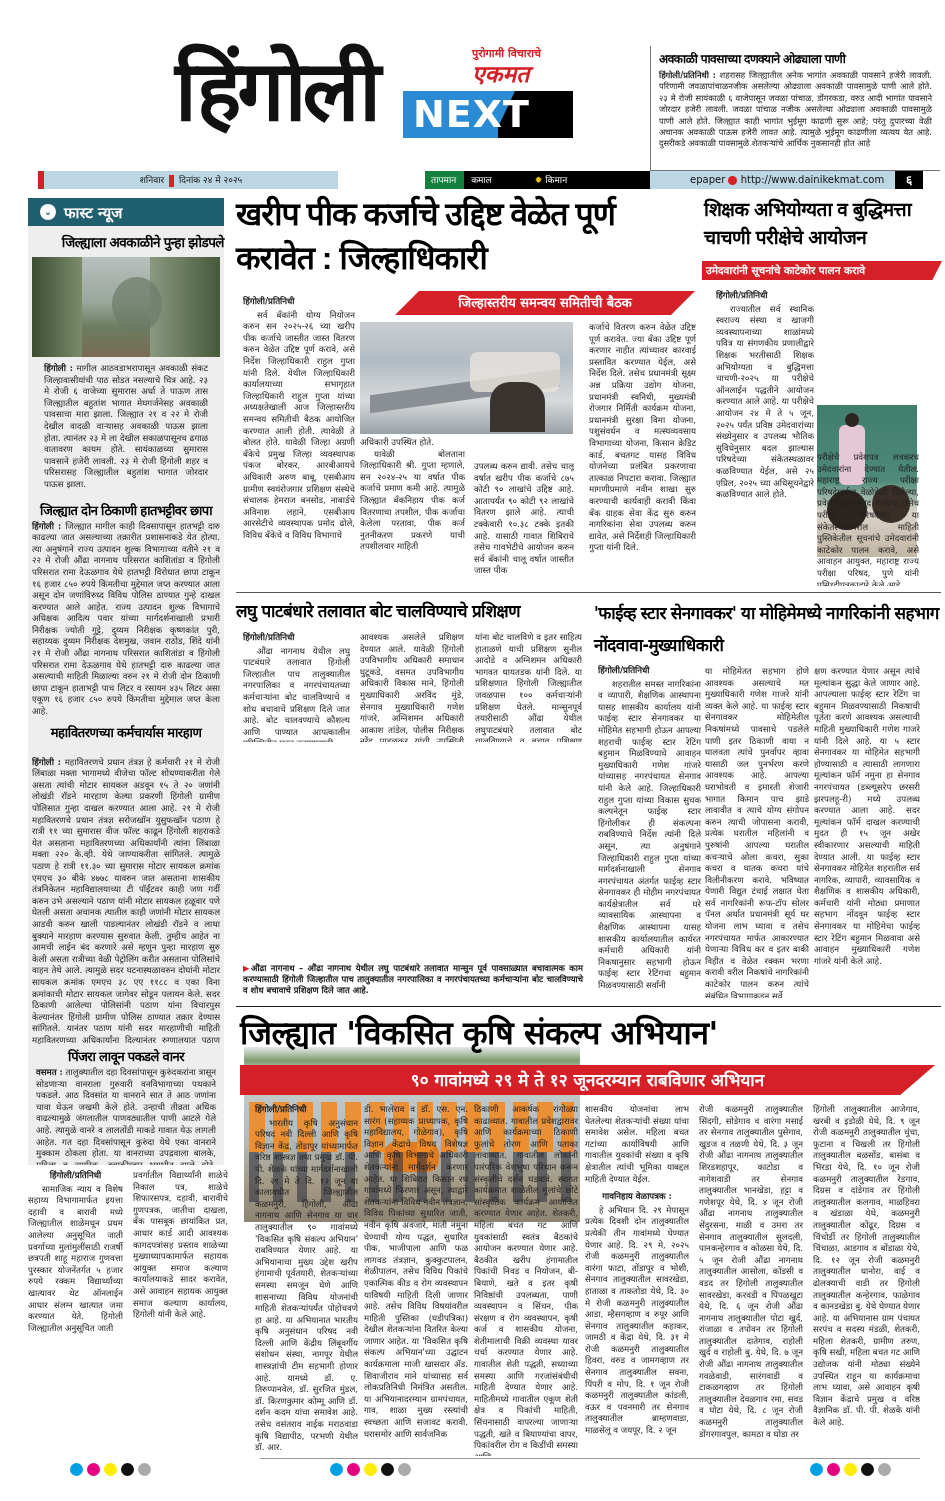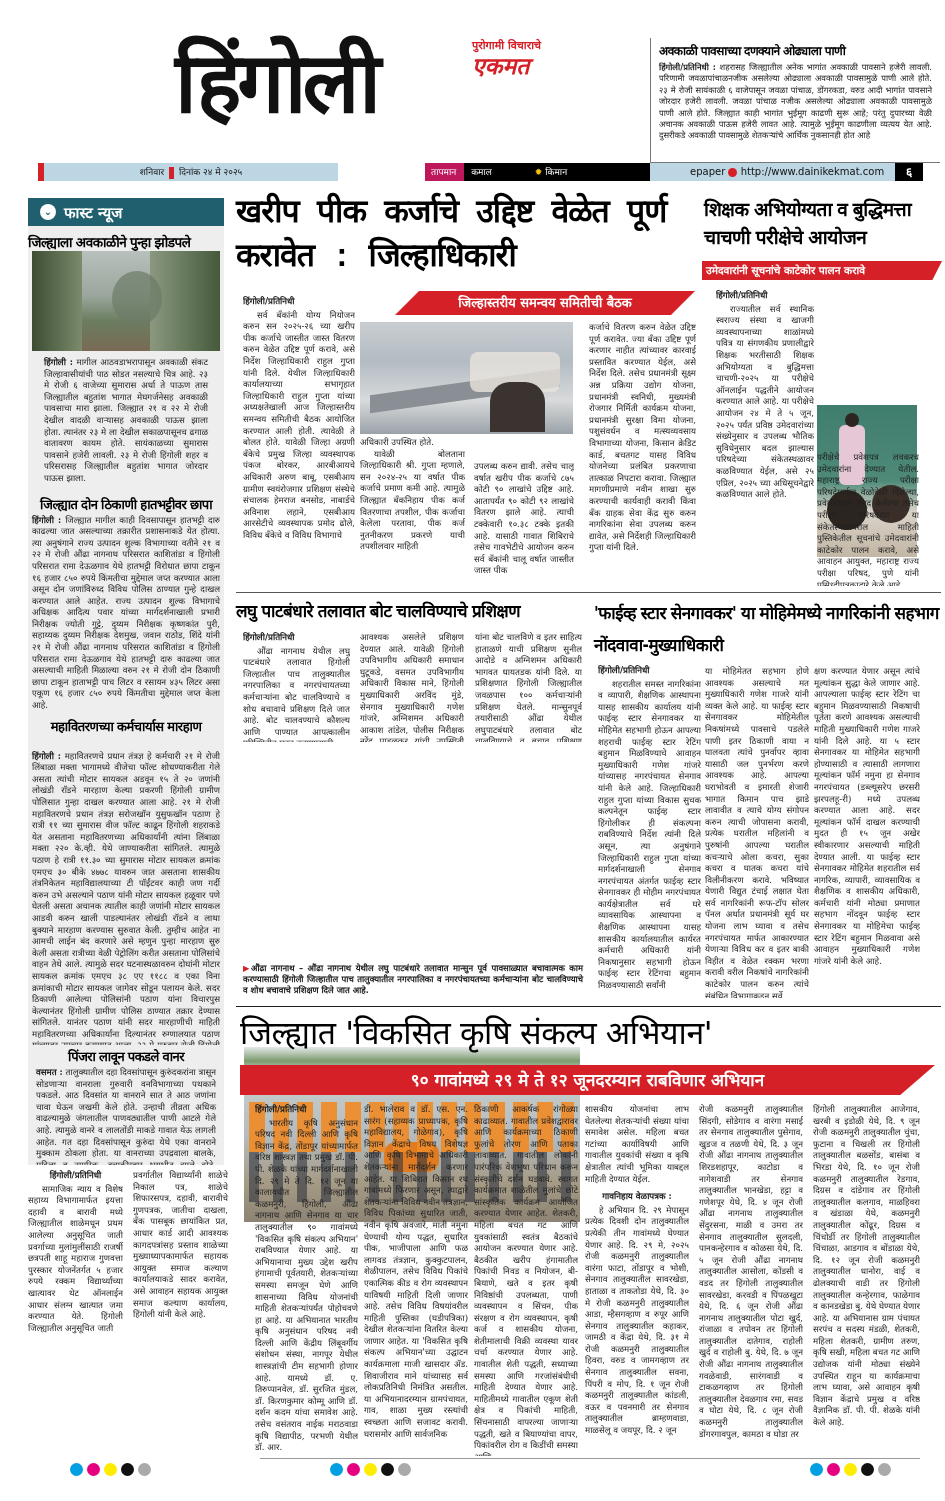--- a/index.html
+++ b/index.html
@@ -12,58 +12,63 @@
   .head{font-family:"DejaVu Sans Condensed","DejaVu Sans",sans-serif;font-weight:bold;color:#000;letter-spacing:-0.5px}
   .redband{background:#d62027;color:#fff;font-weight:bold;font-family:"DejaVu Sans",sans-serif}
   .photo{background:#8a9a8a;overflow:hidden;position:relative}
   .rule{position:absolute;background:#555;height:1px}
   .regmarks{position:absolute;display:flex;gap:4px}
   .regmarks span{width:13px;height:13px;border-radius:50%;display:inline-block}
 </style>
 </head>
 <body>
 
-<div class="abs" style="left:0;top:0;width:916px;height:185px">
+<div class="abs" style="left:0;top:8px;width:916px;height:185px">
   <div class="abs" style="left:175px;top:28px;font-family:'DejaVu Sans',sans-serif;font-weight:bold;font-size:84px;letter-spacing:-4px;color:#111;line-height:110px">हिंगोली</div>
   <div class="abs" style="left:472px;top:37px;font-size:11px;font-weight:bold;color:#d62027">पुरोगामी विचाराचे</div>
   <div class="abs" style="left:472px;top:49px;font-size:23px;font-weight:bold;font-style:italic;color:#d62027;font-family:'DejaVu Serif',serif">एकमत</div>
+  <div class="abs" style="left:403px;top:83px;width:170px;height:47px;background:#000;overflow:hidden">
+    <div style="position:absolute;left:0;top:0;width:95px;height:47px;background:#2a8ad3"></div>
+    <div style="position:absolute;left:90px;top:0;width:0;height:0;border-top:47px solid #2a8ad3;border-right:22px solid transparent"></div>
+    <span style="position:relative;left:10px;top:1px;font-weight:bold;font-size:38px;color:#fff;letter-spacing:1px">NEXT</span>
+  </div>
 
   <div class="abs" style="left:650px;top:38px;width:290px;height:125px;border-left:1px solid #777;border-bottom:1px solid #777;padding:4px 8px">
     <div class="head" style="font-size:12px;margin-bottom:3px">अवकाळी पावसाच्या दणक्याने ओढ्याला पाणी</div>
     <div class="body-text" style="font-size:8.3px;line-height:11.4px">
       <b>हिंगोली/प्रतिनिधी :</b>
       <span>शहरासह जिल्ह्यातील अनेक भागांत अवकाळी पावसाने हजेरी लावली. परिणामी जवळापांचाळनजीक असलेल्या ओढ्याला अवकाळी पावसामुळे पाणी आले होते. २३ मे रोजी सायंकाळी ६ वाजेपासून जवळा पांचाळ, डोंगरकडा, वरुड आदी भागांत पावसाने जोरदार हजेरी लावली. जवळा पांचाळ नजीक असलेल्या ओढ्याला अवकाळी पावसामुळे पाणी आले होते. जिल्ह्यात काही भागांत भुईमूग काढणी सुरू आहे; परंतु दुपारच्या वेळी अचानक अवकाळी पाऊस हजेरी लावत आहे. त्यामुळे भुईमूग काढणीला व्यत्यय येत आहे. दुसरीकडे अवकाळी पावसामुळे शेतकऱ्यांचे आर्थिक नुकसानही होत आहे</span>
     </div>
   </div>
 
   <div class="abs" style="left:38px;top:163px;width:300px;height:18px;background:#bcd6e3;border-left:6px solid #d62027;font-size:9px;text-align:center;line-height:18px">
     <span>शनिवार</span>
     <span style="display:inline-block;width:5px;height:12px;background:#d62027;vertical-align:middle;margin:0 2px"></span>
     <span>दिनांक २४ मे २०२५</span>
   </div>
   <div class="abs" style="left:425px;top:163px;width:225px;height:18px;background:#000;color:#fff;font-size:9px;line-height:18px">
-    <span style="background:#be185d;padding:0 8px 0 6px;display:inline-block;height:18px">तापमान</span>
+    <span style="background:#15803d;padding:0 8px 0 6px;display:inline-block;height:18px">तापमान</span>
     <span style="margin-left:4px">कमाल</span>
     <span style="color:#f4c20d;margin-left:40px">✹</span>
     <span>किमान</span>
   </div>
   <div class="abs" style="left:650px;top:163px;width:245px;height:18px;background:#bcd6e3;font-size:10px;line-height:18px;padding-left:40px">
     <span>epaper</span>
     <span style="display:inline-block;width:9px;height:9px;border-radius:50%;background:#d62027;vertical-align:middle"></span>
     <span>http://www.dainikekmat.com</span>
   </div>
   <div class="abs" style="left:895px;top:163px;width:28px;height:18px;background:#000;color:#fff;font-size:12px;font-weight:bold;text-align:center;line-height:18px">६</div>
 </div>
 
 <div class="abs" style="left:28px;top:198px;width:196px;height:850px;background:#eeeeee">
   <div style="background:#1f5f6e;height:28px;color:#fff;display:flex;align-items:center;padding-left:12px">
     <span style="display:inline-block;width:16px;height:16px;border-radius:50%;background:#fff;color:#1f5f6e;font-size:10px;text-align:center;line-height:16px;font-weight:bold;margin-right:8px">⌄</span>
     <span style="font-size:15px;font-weight:bold">फास्ट न्यूज</span>
   </div>
-  <div class="head" style="font-size:13.5px;text-align:left;margin:7px 0 0">जिल्ह्याला अवकाळीने पुन्हा झोडपले</div>
+  <div class="head" style="font-size:13.5px;text-align:right;margin:7px 0 6px">जिल्ह्याला अवकाळीने पुन्हा झोडपले</div>
   <div class="photo" style="margin:0 4px;height:100px;background:linear-gradient(180deg,#b8c0bd 0%,#9aa69c 45%,#6b7d5f 70%,#7a6a55 100%)">
     <div style="position:absolute;left:0;top:0;width:50px;height:100px;background:linear-gradient(90deg,#3c4d33,#7b8b6b)"></div>
     <div style="position:absolute;right:0;top:0;width:70px;height:100px;background:linear-gradient(270deg,#455a3a,#8a9880)"></div>
     <div style="position:absolute;left:80px;top:20px;width:50px;height:55px;border-radius:50%;background:#6c7a66;opacity:.7"></div>
   </div>
   <div class="body-text" style="padding:6px 16px 4px">
     <b>हिंगोली :</b>
     <span>मागील आठवडाभरापासून अवकाळी संकट जिल्हावासीयांची पाठ सोडत नसल्याचे चित्र आहे. २३ मे रोजी ६ वाजेच्या सुमारास अर्धा ते पाऊण तास जिल्ह्यातील बहुतांश भागात मेघगर्जनेसह अवकाळी पावसाचा मारा झाला. जिल्ह्यात २१ व २२ मे रोजी देखील वादळी वाऱ्यासह अवकाळी पाऊस झाला होता. त्यानंतर २३ मे ला देखील सकाळपासूनच ढगाळ वातावरण कायम होते. सायंकाळच्या सुमारास पावसाने हजेरी लावली. २३ मे रोजी हिंगोली शहर व परिसरासह जिल्ह्यातील बहुतांश भागात जोरदार पाऊस झाला.</span>
   </div>
   <div class="head" style="font-size:13px;text-align:center;margin:6px 0 2px">जिल्ह्यात दोन ठिकाणी हातभट्टीवर छापा</div>
@@ -88,21 +93,21 @@
 <div class="abs" style="left:28px;top:1170px;width:200px;height:255px">
   <div style="display:flex;gap:10px">
     <div class="body-text" style="width:95px">
       <div class="byline" style="text-align:center">हिंगोली/प्रतिनिधी</div>
       <p class="indent">सामाजिक न्याय व विशेष सहाय्य विभागामार्फत इयत्ता दहावी व बारावी मध्ये जिल्ह्यातील शाळेमधून प्रथम आलेल्या अनुसूचित जाती प्रवर्गाच्या मुलांमुलींसाठी राजर्षी छत्रपती शाहू महाराज गुणवत्ता पुरस्कार योजनेंतर्गत ५ हजार रुपये रक्कम विद्यार्थ्यांच्या खात्यावर थेट ऑनलाईन आधार संलग्न खात्यात जमा करण्यात येते. हिंगोली जिल्ह्यातील अनुसूचित जाती</p>
     </div>
     <div class="body-text" style="width:95px">प्रवर्गातील विद्यार्थ्यांनी शाळेचे निकाल पत्र, शाळेचे शिफारसपत्र, दहावी, बारावीचे गुणपत्रक, जातीचा दाखला, बँक पासबूक छायांकित प्रत, आधार कार्ड आदी आवश्यक कागदपत्रांसह प्रस्ताव शाळेच्या मुख्याध्यापकामार्फत सहायक आयुक्त समाज कल्याण कार्यालयाकडे सादर करावेत, असे आवाहन सहायक आयुक्त समाज कल्याण कार्यालय, हिंगोली यांनी केले आहे.</div>
   </div>
 </div>
 
-<div class="abs" style="left:236px;top:192px;width:460px;font-family:Liberation Mono, monospace;font-weight:bold;font-size:32px;line-height:44px;letter-spacing:-1px;color:#000">खरीप पीक कर्जाचे उद्दिष्ट वेळेत पूर्ण करावेत : जिल्हाधिकारी</div>
+<div class="abs" style="left:236px;top:192px;width:460px;font-family:Liberation Sans, sans-serif;font-weight:bold;font-size:32px;line-height:44px;letter-spacing:-1px;color:#000">खरीप पीक कर्जाचे उद्दिष्ट वेळेत पूर्ण करावेत : जिल्हाधिकारी</div>
 <div class="abs redband" style="left:395px;top:291px;width:300px;height:24px;font-size:13px;line-height:24px;text-align:center;clip-path:polygon(8% 0,100% 0,92% 100%,0 100%)">
   <span>जिल्हास्तरीय समन्वय समितीची बैठक</span>
 </div>
 <div class="abs body-text" style="left:243px;top:296px;width:112px;height:292px;overflow:hidden">
   <div class="byline">हिंगोली/प्रतिनिधी</div>
   <p class="indent">सर्व बँकांनी योग्य नियोजन करुन सन २०२५-२६ च्या खरीप पीक कर्जाचे जास्तीत जास्त वितरण करुन वेळेत उद्दिष्ट पूर्ण करावे, असे निर्देश जिल्हाधिकारी राहुल गुप्ता यांनी दिले. येथील जिल्हाधिकारी कार्यालयाच्या सभागृहात जिल्हाधिकारी राहुल गुप्ता यांच्या अध्यक्षतेखाली आज जिल्हास्तरीय समन्वय समितीची बैठक आयोजित करण्यात आली होती. त्यावेळी ते बोलत होते. यावेळी जिल्हा अग्रणी बँकेचे प्रमुख जिल्हा व्यवस्थापक पंकज बोरकर, आरबीआयचे अधिकारी अरुण बाबू, एसबीआय ग्रामीण स्वयंरोजगार प्रशिक्षण संस्थेचे संचालक हेमराज बनसोड, नाबार्डचे अविनाश लहाने, एसबीआय आरसेटीचे व्यवस्थापक प्रमोद ढोले, विविध बँकेचे व विविध विभागाचे</p>
 </div>
 <div class="abs photo" style="left:360px;top:322px;width:213px;height:112px;background:linear-gradient(180deg,#c8cdd0 0%,#b3bcc3 35%,#d8dadb 70%,#9aa2a8 100%)">
   <div style="position:absolute;left:10px;top:60px;width:190px;height:18px;background:#8a8f95;transform:skewY(-8deg)"></div>
   <div style="position:absolute;left:110px;top:30px;width:90px;height:40px;background:#e9e3dd;border-radius:8px;opacity:.8"></div>
@@ -152,21 +157,21 @@
 <div class="abs head" style="left:594px;top:597px;width:345px;font-size:17px;line-height:32px">'फाईव्ह स्टार सेनगावकर' या मोहिमेमध्ये नागरिकांनी सहभाग नोंदवावा-मुख्याधिकारी</div>
 <div class="abs body-text" style="left:598px;top:665px;width:103px;height:333px;overflow:hidden">
   <div class="byline">हिंगोली/प्रतिनिधी</div>
   <p class="indent">शहरातील समस्त नागरिकांना व व्यापारी, शैक्षणिक आस्थापना यासह शासकीय कार्यालय यांनी फाईव्ह स्टार सेनगावकर या मोहिमेत सहभागी होऊन आपल्या शहराची फाईव्ह स्टार रेटिंग बहुमान मिळविण्याचे आवाहन मुख्याधिकारी गणेश गांजरे यांच्यासह नगरपंचायत सेनगाव यांनी केले आहे. जिल्हाधिकारी राहुल गुप्ता यांच्या विकास सुचक कल्पनेतून फाईव्ह स्टार हिंगोलीकर ही संकल्पना राबविण्याचे निर्देश त्यांनी दिले असून, त्या अनुषंगाने जिल्हाधिकारी राहुल गुप्ता यांच्या मार्गदर्शनाखाली सेनगाव नगरपंचायत अंतर्गत फाईव्ह स्टार सेनगावकर ही मोहीम नगरपंचायत कार्यक्षेत्रातील सर्व घरे व्यावसायिक आस्थापना व शैक्षणिक आस्थापना यासह शासकीय कार्यालयातील कार्यरत कर्मचारी अधिकारी यांनी निकषानुसार सहभागी होऊन फाईव्ह स्टार रेटिंगचा बहुमान मिळवण्यासाठी सर्वांनी</p>
 </div>
 <div class="abs body-text" style="left:705px;top:666px;width:104px;height:332px;overflow:hidden">या मोहिमेतत सहभाग होणे आवश्यक असल्याचे मत मुख्याधिकारी गणेश गाजरे यांनी व्यक्त केले आहे. या फाईव्ह स्टार सेनगावकर मोहिमेतील निकषांमध्ये पावसाचे पडलेले पाणी इतर ठिकाणी वाया न घालवता त्यांचे पुनर्वापर व्हावा यासाठी जल पुनर्भरण करणे आवश्यक आहे. आपल्या घराभोवती व इमारती शेजारी भागात किमान पाच झाडे लावावीत व त्याचे योग्य संगोपन करुन त्याची जोपासना करावी, प्रत्येक घरातील महिलांनी व पुरुषांनी आपल्या घरातील कचऱ्याचे ओला कचरा, सुका कचरा व घातक कचरा यांचे विलीनीकरण करावे. भविष्यात येणारी विद्युत टंचाई लक्षात घेता सर्व नागरिकांनी रूफ-टॉप सोलर पॅनल अर्थात प्रधानमंत्री सूर्य घर योजना लाभ घ्यावा व तसेच नगरपंचायत मार्फत आकारण्यात येणाऱ्या विविध कर व इतर बाकी विहीत व वेळेत रक्कम भरणा करावी वरील निकषांचे नागरिकांनी काटेकोर पालन करुन त्यांचे संबंधित विभागाकडून सर्वे</div>
 <div class="abs body-text" style="left:814px;top:666px;width:106px;height:332px;overflow:hidden">क्षण करण्यात येणार असून त्यांचे मूल्यांकन सुद्धा केले जाणार आहे. आपल्याला फाईव्ह स्टार रेटिंग चा बहुमान मिळवण्यासाठी निकषाची पूर्तता करणे आवश्यक असल्याची माहिती मुख्याधिकारी गणेश गाजरे यांनी दिले आहे. या ५ स्टार सेनगावकर या मोहिमेत सहभागी होण्यासाठी व त्यासाठी लागणारा मूल्यांकन फॉर्म नमुना हा सेनगाव नगरपंचायत (डब्ल्यूसरेप छरसरी झरपलहू-री) मध्ये उपलब्ध करण्यात आला आहे. सदर मूल्यांकन फॉर्म दाखल करण्याची मुदत ही १५ जून अखेर स्वीकारणार असल्याची माहिती देण्यात आली. या फाईव्ह स्टार सेनगावकर मोहिमेत शहरातील सर्व नागरिक, व्यापारी, व्यावसायिक व शैक्षणिक व शासकीय अधिकारी, कर्मचारी यांनी मोठ्या प्रमाणात सहभाग नोंदवून फाईव्ह स्टार सेनगावकर या मोहिमेचा फाईव्ह स्टार रेटिंग बहुमान मिळवावा असे आवाहन मुख्याधिकारी गणेश गांजरे यांनी केले आहे.</div>
 
 <div class="rule" style="left:236px;top:1006px;width:705px;background:#222"></div>
 
-<div class="abs" style="left:240px;top:1008px;width:700px;font-family:'DejaVu Sans',sans-serif;font-weight:normal;font-size:32px;line-height:50px;letter-spacing:-0.5px;color:#000">जिल्ह्यात 'विकसित कृषि संकल्प अभियान'</div>
+<div class="abs" style="left:240px;top:1008px;width:700px;font-family:'DejaVu Sans',sans-serif;font-weight:bold;font-size:32px;line-height:50px;letter-spacing:-0.5px;color:#000">जिल्ह्यात 'विकसित कृषि संकल्प अभियान'</div>
 <div class="abs redband" style="left:240px;top:1065px;width:695px;height:30px;font-size:17px;line-height:30px;text-align:center;clip-path:polygon(0 0,100% 0,95% 100%,0 100%)">
   <span>९० गावांमध्ये २९ मे ते १२ जूनदरम्यान राबविणार अभियान</span>
 </div>
 <div class="abs body-text" style="left:255px;top:1104px;width:103px;height:352px;overflow:hidden">
   <div class="byline">हिंगोली/प्रतिनिधी</div>
   <p class="indent">भारतीय कृषि अनुसंधान परिषद नवी दिल्ली आणि कृषि विज्ञान केंद्र, तोंडापूर यांच्यामार्फत वरिष्ठ शास्त्रज्ञ तथा प्रमुख डॉ. पी. पी. शेळके यांच्या मार्गदर्शनाखाली दि. २९ मे ते दि. १२ जून या कालावधीत जिल्ह्यातील कळमनुरी, हिंगोली, औंढा नागनाथ आणि सेनगाव या चार तालुक्यातील ९० गावांमध्ये 'विकसित कृषि संकल्प अभियान' राबविण्यात येणार आहे. या अभियानाचा मुख्य उद्देश खरीप हंगामाची पूर्वतयारी, शेतकऱ्यांच्या समस्या समजून घेणे आणि शासनाच्या विविध योजनांची माहिती शेतकऱ्यांपर्यंत पोहोचवणे हा आहे. या अभियानात भारतीय कृषि अनुसंधान परिषद नवी दिल्ली आणि केंद्रीय लिंबूवर्गीय संशोधन संस्था, नागपूर येथील शास्त्रज्ञांची टीम सहभागी होणार आहे. यामध्ये डॉ. ए. तिरुप्पानवेल, डॉ. सुरजित मुंडल, डॉ. किरणकुमार कोम्मू आणि डॉ. दर्शन कदम यांचा समावेश आहे. तसेच वसंतराव नाईक मराठवाडा कृषि विद्यापीठ, परभणी येथील डॉ. आर.</p>
 </div>
 <div class="abs body-text" style="left:364px;top:1104px;width:104px;height:352px;overflow:hidden">डी. भालेराव व डॉ. एस. एन. सारंग (सहाय्यक प्राध्यापक, कृषि महाविद्यालय, गोळेगाव), कृषि विज्ञान केंद्राचे विषय विशेषज्ञ आणि कृषि विभागाचे अधिकारी शेतकऱ्यांना मार्गदर्शन करणार आहेत. या शिबिरात किसान रथ गावांमध्ये फिरणार असून, त्याद्वारे शेतकऱ्यांना विविध नवीन तंत्रज्ञान, विविध पिकांच्या सुधारित जाती, नवीन कृषि अवजारे, माती नमुना घेण्याची योग्य पद्धत, सुधारित पीक, भाजीपाला आणि फळ लागवड तंत्रज्ञान, कुक्कुटपालन, शेळीपालन, तसेच विविध पिकांचे एकात्मिक कीड व रोग व्यवस्थापन याविषयी माहिती दिली जाणार आहे. तसेच विविध विषयांवरील माहिती पुस्तिका (घडीपत्रिका) देखील शेतकऱ्यांना वितरित केल्या जाणार आहेत. या 'विकसित कृषि संकल्प अभियान'च्या उद्घाटन कार्यक्रमाला माजी खासदार ॲड. शिवाजीराव माने यांच्यासह सर्व लोकप्रतिनिधी निमंत्रित असतील. या अभियानादरम्यान ग्रामपंचायत, गाव, शाळा मुख्य रस्त्यांची स्वच्छता आणि सजावट करावी. घरासमोर आणि सार्वजनिक</div>
 <div class="abs body-text" style="left:474px;top:1104px;width:104px;height:352px;overflow:hidden">ठिकाणी आकर्षक रांगोळ्या काढाव्यात. गावातील प्रवेशद्वारावर आणि कार्यक्रमाच्या ठिकाणी फुलांचे तोरण आणि पताका लावाव्यात. गावातील लोकांनी पारंपरिक वेशभूषा परिधान करून संस्कृतीचे दर्शन घडवावे. स्वागत कार्यक्रमात शाळेतील मुलांचे छोटे सांस्कृतिक कार्यक्रम आयोजित करण्यात येणार आहेत. शेतकरी, महिला बचत गट आणि युवकांसाठी स्वतंत्र बैठकांचे आयोजन करण्यात येणार आहे. बैठकीत खरीप हंगामातील पिकांची निवड व नियोजन, बी-बियाणे, खते व इतर कृषी निविष्ठांची उपलब्धता, पाणी व्यवस्थापन व सिंचन, पीक संरक्षण व रोग व्यवस्थापन, कृषी कर्ज व शासकीय योजना, शेतीमालाची विक्री व्यवस्था यावर चर्चा करण्यात येणार आहे. गावातील शेती पद्धती, सध्याच्या समस्या आणि गरजांसंबंधीची माहिती देण्यात येणार आहे. माहितीमध्ये गावातील एकूण शेती क्षेत्र व पिकांची माहिती, सिंचनासाठी वापरल्या जाणाऱ्या पद्धती, खते व बियाण्यांचा वापर, पिकांवरील रोग व किडींची समस्या आणि</div>
 <div class="abs body-text" style="left:585px;top:1104px;width:104px;height:352px;overflow:hidden">

